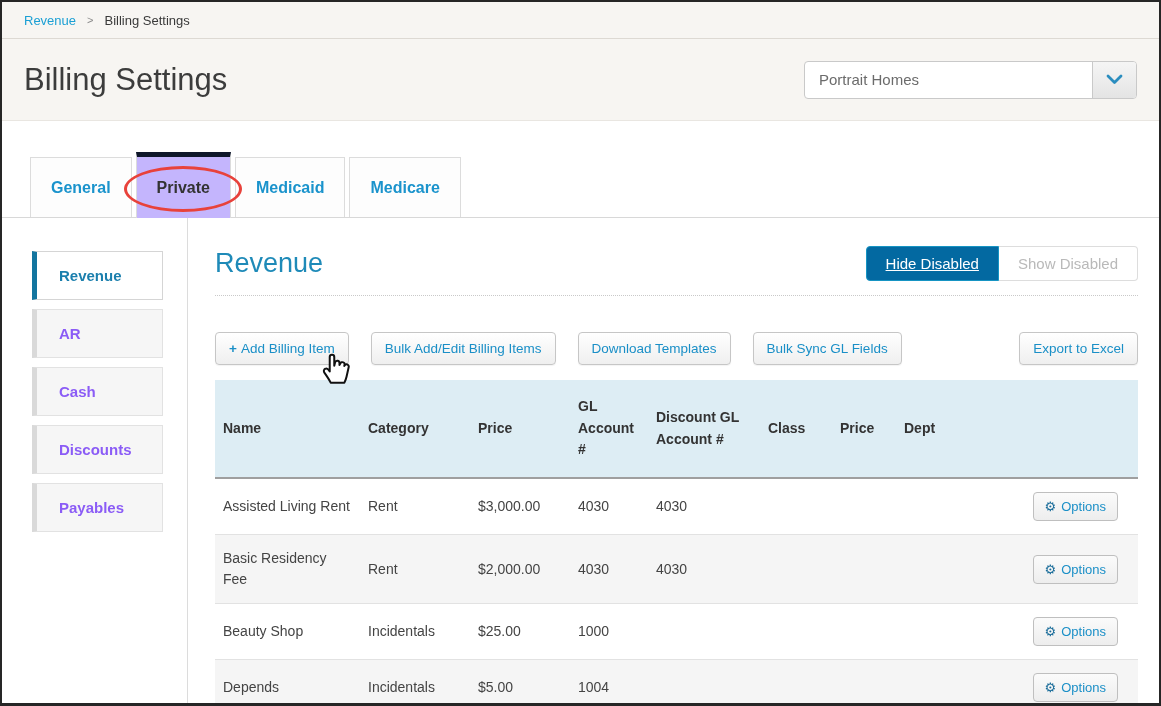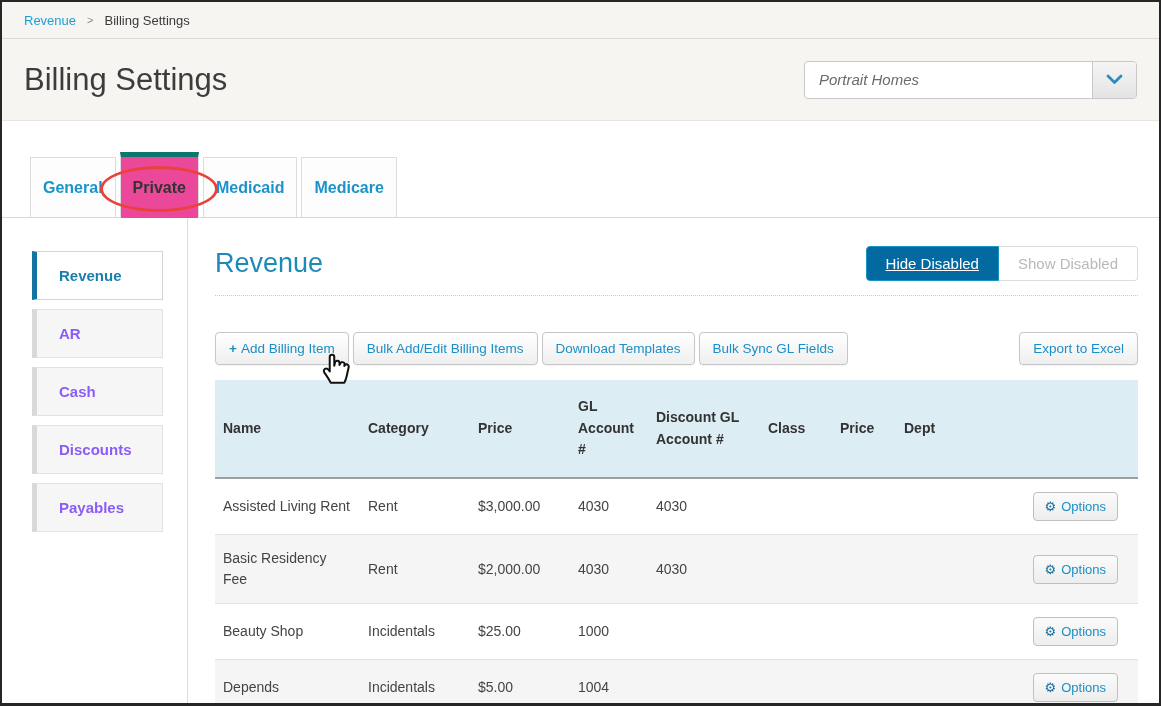--- a/index.html
+++ b/index.html
@@ -18,41 +18,41 @@
   .crumb-sep { color:#8a8a8a; margin:0 11px; font-size:11px; }
   .crumb-cur { color:#3a3a3a; }
   
   .header {
     height:82px; background:#f7f5f2; border-bottom:1px solid #e9e6e1;
     display:flex; align-items:center; padding:0 22px;
   }
   .page-title { font-size:31px; font-weight:400; color:#3c3c3c; }
   .selector {
     margin-left:auto; width:333px; height:38px; display:flex;
-    border:1px solid #c9c9c9; border-radius:4px; background:#fff; overflow:hidden;font-style:italic;
+    border:1px solid #c9c9c9; border-radius:4px; background:#fff; overflow:hidden;
   }
   .sel-value { flex:1; font-size:15px; color:#6b6b6b; line-height:36px; padding-left:14px; }
   .sel-btn {
     width:44px; background:linear-gradient(#f5f5f5,#e4e4e4);
     border-left:1px solid #c9c9c9; display:flex; align-items:center; justify-content:center;
     cursor:pointer;
   }
   
   .tabswrap {
     background:#fff; padding:31px 0 0 28px; border-bottom:1px solid #d8d8d8;
     display:flex; align-items:flex-end;
   }
   .tab {
     height:60px; border:1px solid #dcdcdc; border-bottom:none; background:#fdfdfd;
     color:#1a93cc; font-weight:bold; font-size:16px; display:flex; align-items:center;
-    justify-content:center; padding:0 12px; margin-right:4px; cursor:pointer; position:relative;
+    justify-content:center; padding:0 20px; margin-right:4px; cursor:pointer; position:relative;
   }
   .tab.active {
-    height:66px; margin-bottom:-1px; border-top:5px solid #0f766e;
-    background:#ec4899; color:#333; z-index:2;
+    height:66px; margin-bottom:-1px; border-top:5px solid #0f172a;
+    background:#c4b5fd; color:#333; z-index:2;
   }
   .annotation-ellipse {
     position:absolute; width:118px; height:46px; border:3px solid #e8423b;
     border-radius:50%; left:50%; top:52%; transform:translate(-50%,-50%);
     pointer-events:none;
   }
   
   .bodyrow { display:flex; align-items:stretch; height:492px; }
   .sidenav { width:190px; border-right:1px solid #dcdcdc; padding:33px 0 0 30px; }
   .side-item {
@@ -63,21 +63,21 @@
   }
   .side-item.active { background:#fff; border-color:#d5d5d5; border-left-color:#13759f; color:#1b7fad; }
   .main { flex:1; padding:28px 21px 0 27px; position:relative; }
   .main-head { display:flex; align-items:center; padding-bottom:14px; border-bottom:1px dotted #c9c9c9; }
   .section-title { font-size:27px; font-weight:400; color:#1e8ab8; }
   .toggle { margin-left:auto; display:flex; }
   .tg { height:35px; line-height:33px; padding:0 19px; font-size:15px; cursor:pointer; }
   .tg.on { background:#0369a1; color:#fff; border:1px solid #1694c3; border-radius:4px 0 0 4px;text-decoration:underline; }
   .tg.off { background:#fff; color:#b9b9b9; border:1px solid #ddd; border-left:none; border-radius:0 4px 4px 0; }
   
-  .toolbar { margin-top:36px; display:flex; gap:4px; align-items:center; position:relative;border-radius:13px; }
+  .toolbar { margin-top:36px; display:flex; gap:22px; align-items:center; position:relative;border-radius:13px; }
   .btn {
     background:linear-gradient(#ffffff,#efefef); border:1px solid #c6c6c6; border-radius:4px;
     color:#1a8fc7; font-size:13.5px; padding:8px 13px; cursor:pointer;
     box-shadow:0 1px 1px rgba(0,0,0,.05); font-family:inherit;
   }
   .plus { font-weight:bold; margin-right:4px; }
   .export { margin-left:auto; }
   .cursor-hand { position:absolute; left:103px; top:15px; z-index:5; }
   
   table { width:100%; border-collapse:collapse; margin-top:15px; table-layout:fixed; }

